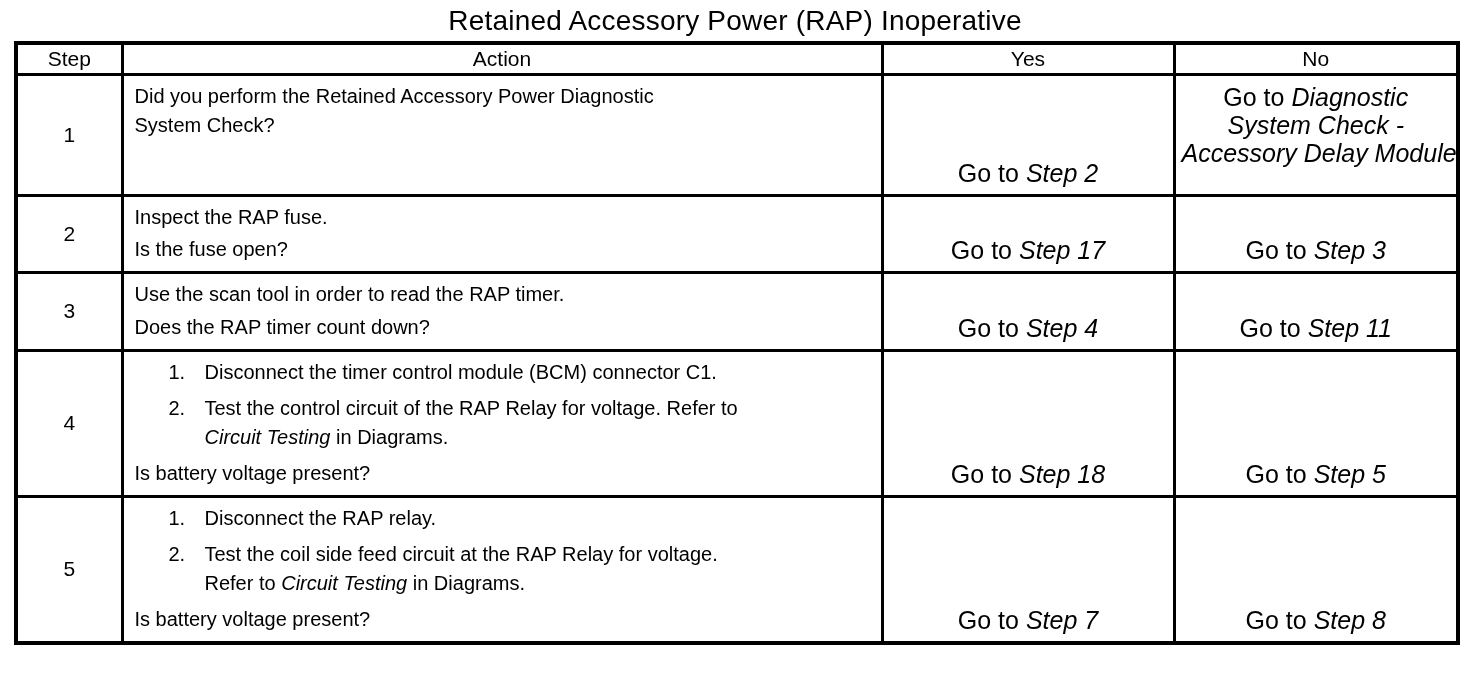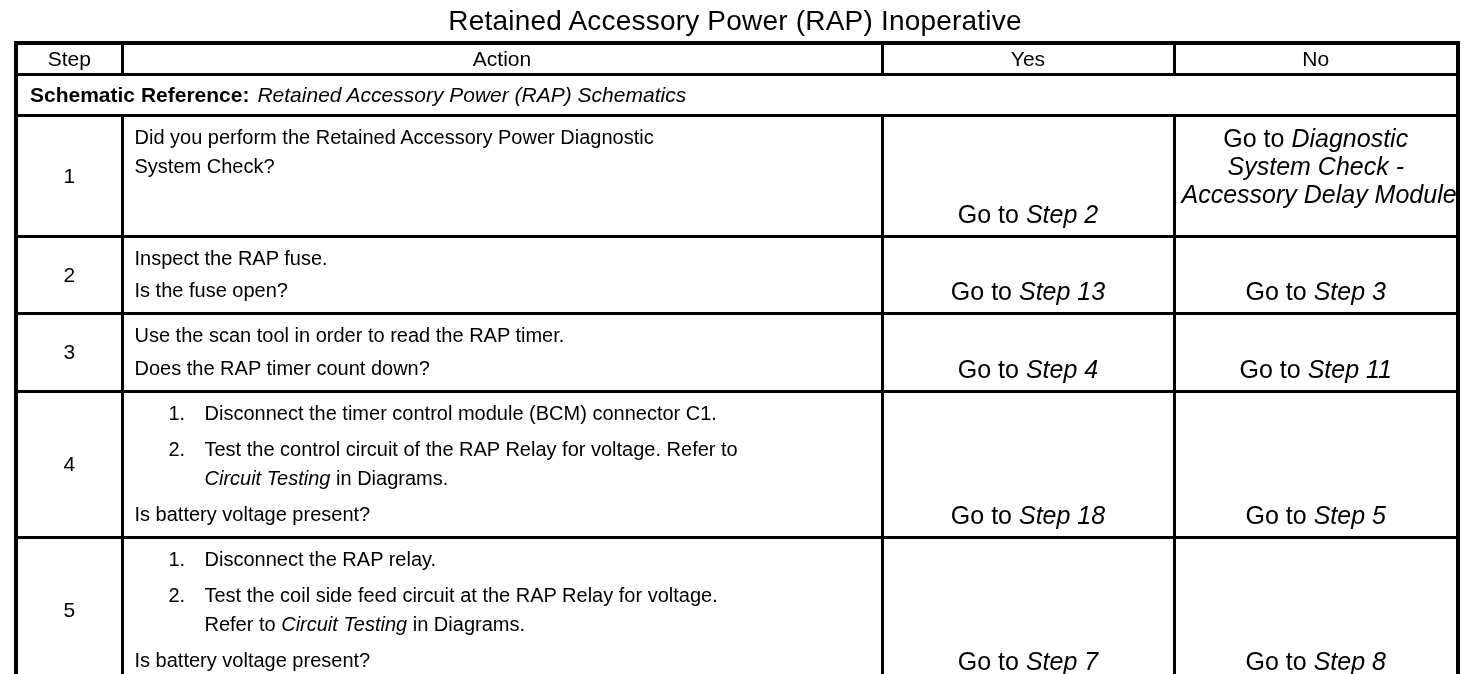--- a/index.html
+++ b/index.html
@@ -120,25 +120,20 @@
     </colgroup>
     <thead>
       <tr>
         <th>Step</th>
         <th>Action</th>
         <th>Yes</th>
         <th>No</th>
       </tr>
     </thead>
     <tbody>
-      <tr class="schematic-row">
-        <td colspan="4">
-          <span class="sch-label">Schematic Reference:</span><span class="sch-value it">Retained Accessory Power (RAP) Schematics</span>
-        </td>
-      </tr>
 
     <tr class="step-row step-row-0">
           <td class="step-cell">1</td>
           <td class="action-cell">
             <div class="action-flex">
               <div class="action-block">
                 <div class="t-line"><span>Did you perform the Retained Accessory Power Diagnostic</span></div>
                 <div class="t-line"><span>System Check?</span></div>
               </div>
             </div>
@@ -163,21 +158,21 @@
               <div class="action-block">
                 <div class="t-line"><span>Inspect the RAP fuse.</span></div>
               </div>
               <div class="action-question">
                 <div class="t-line"><span>Is the fuse open?</span></div>
               </div>
             </div>
           </td>
           <td class="yes-cell">
             <div class="goto">
-              <div class="g-line"><span>Go to </span><span class="it">Step 13</span></div>
+              <div class="g-line"><span>Go to </span><span class="it">Step 17</span></div>
             </div>
           </td>
           <td class="no-cell">
             <div class="goto">
               <div class="g-line"><span>Go to </span><span class="it">Step 3</span></div>
             </div>
           </td>
         </tr>
         <tr class="step-row step-row-2">
           <td class="step-cell">3</td>

